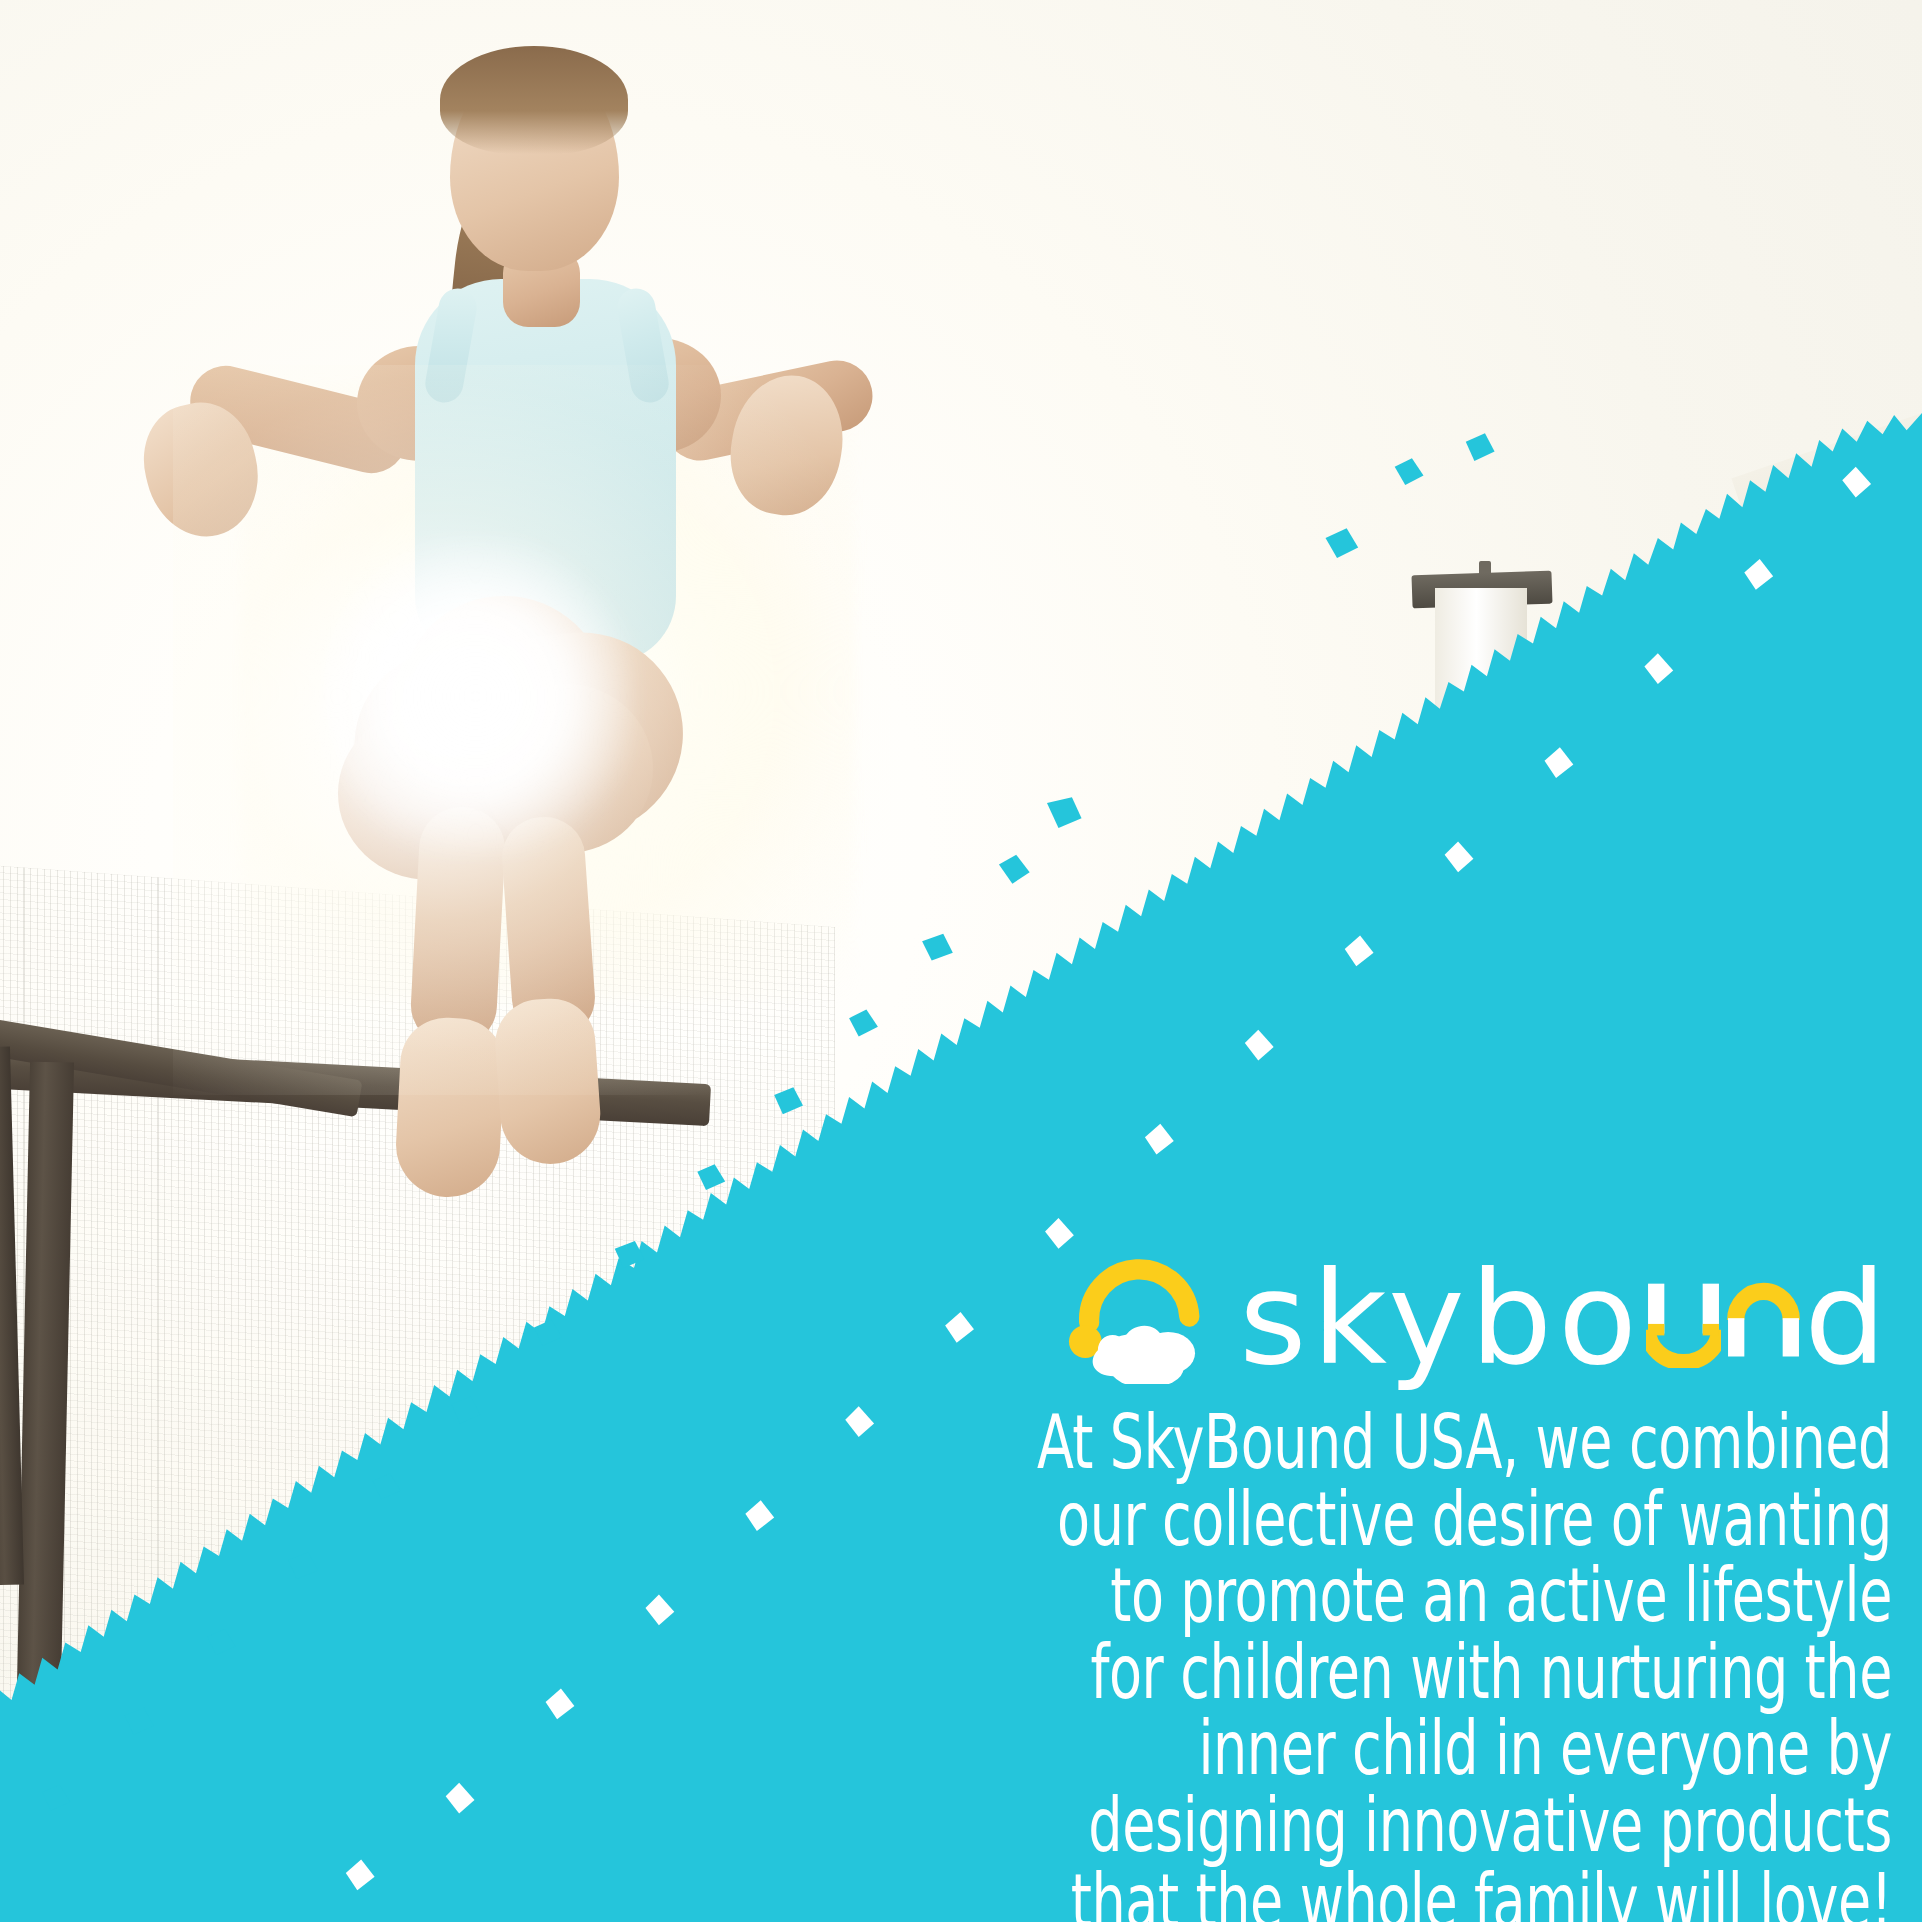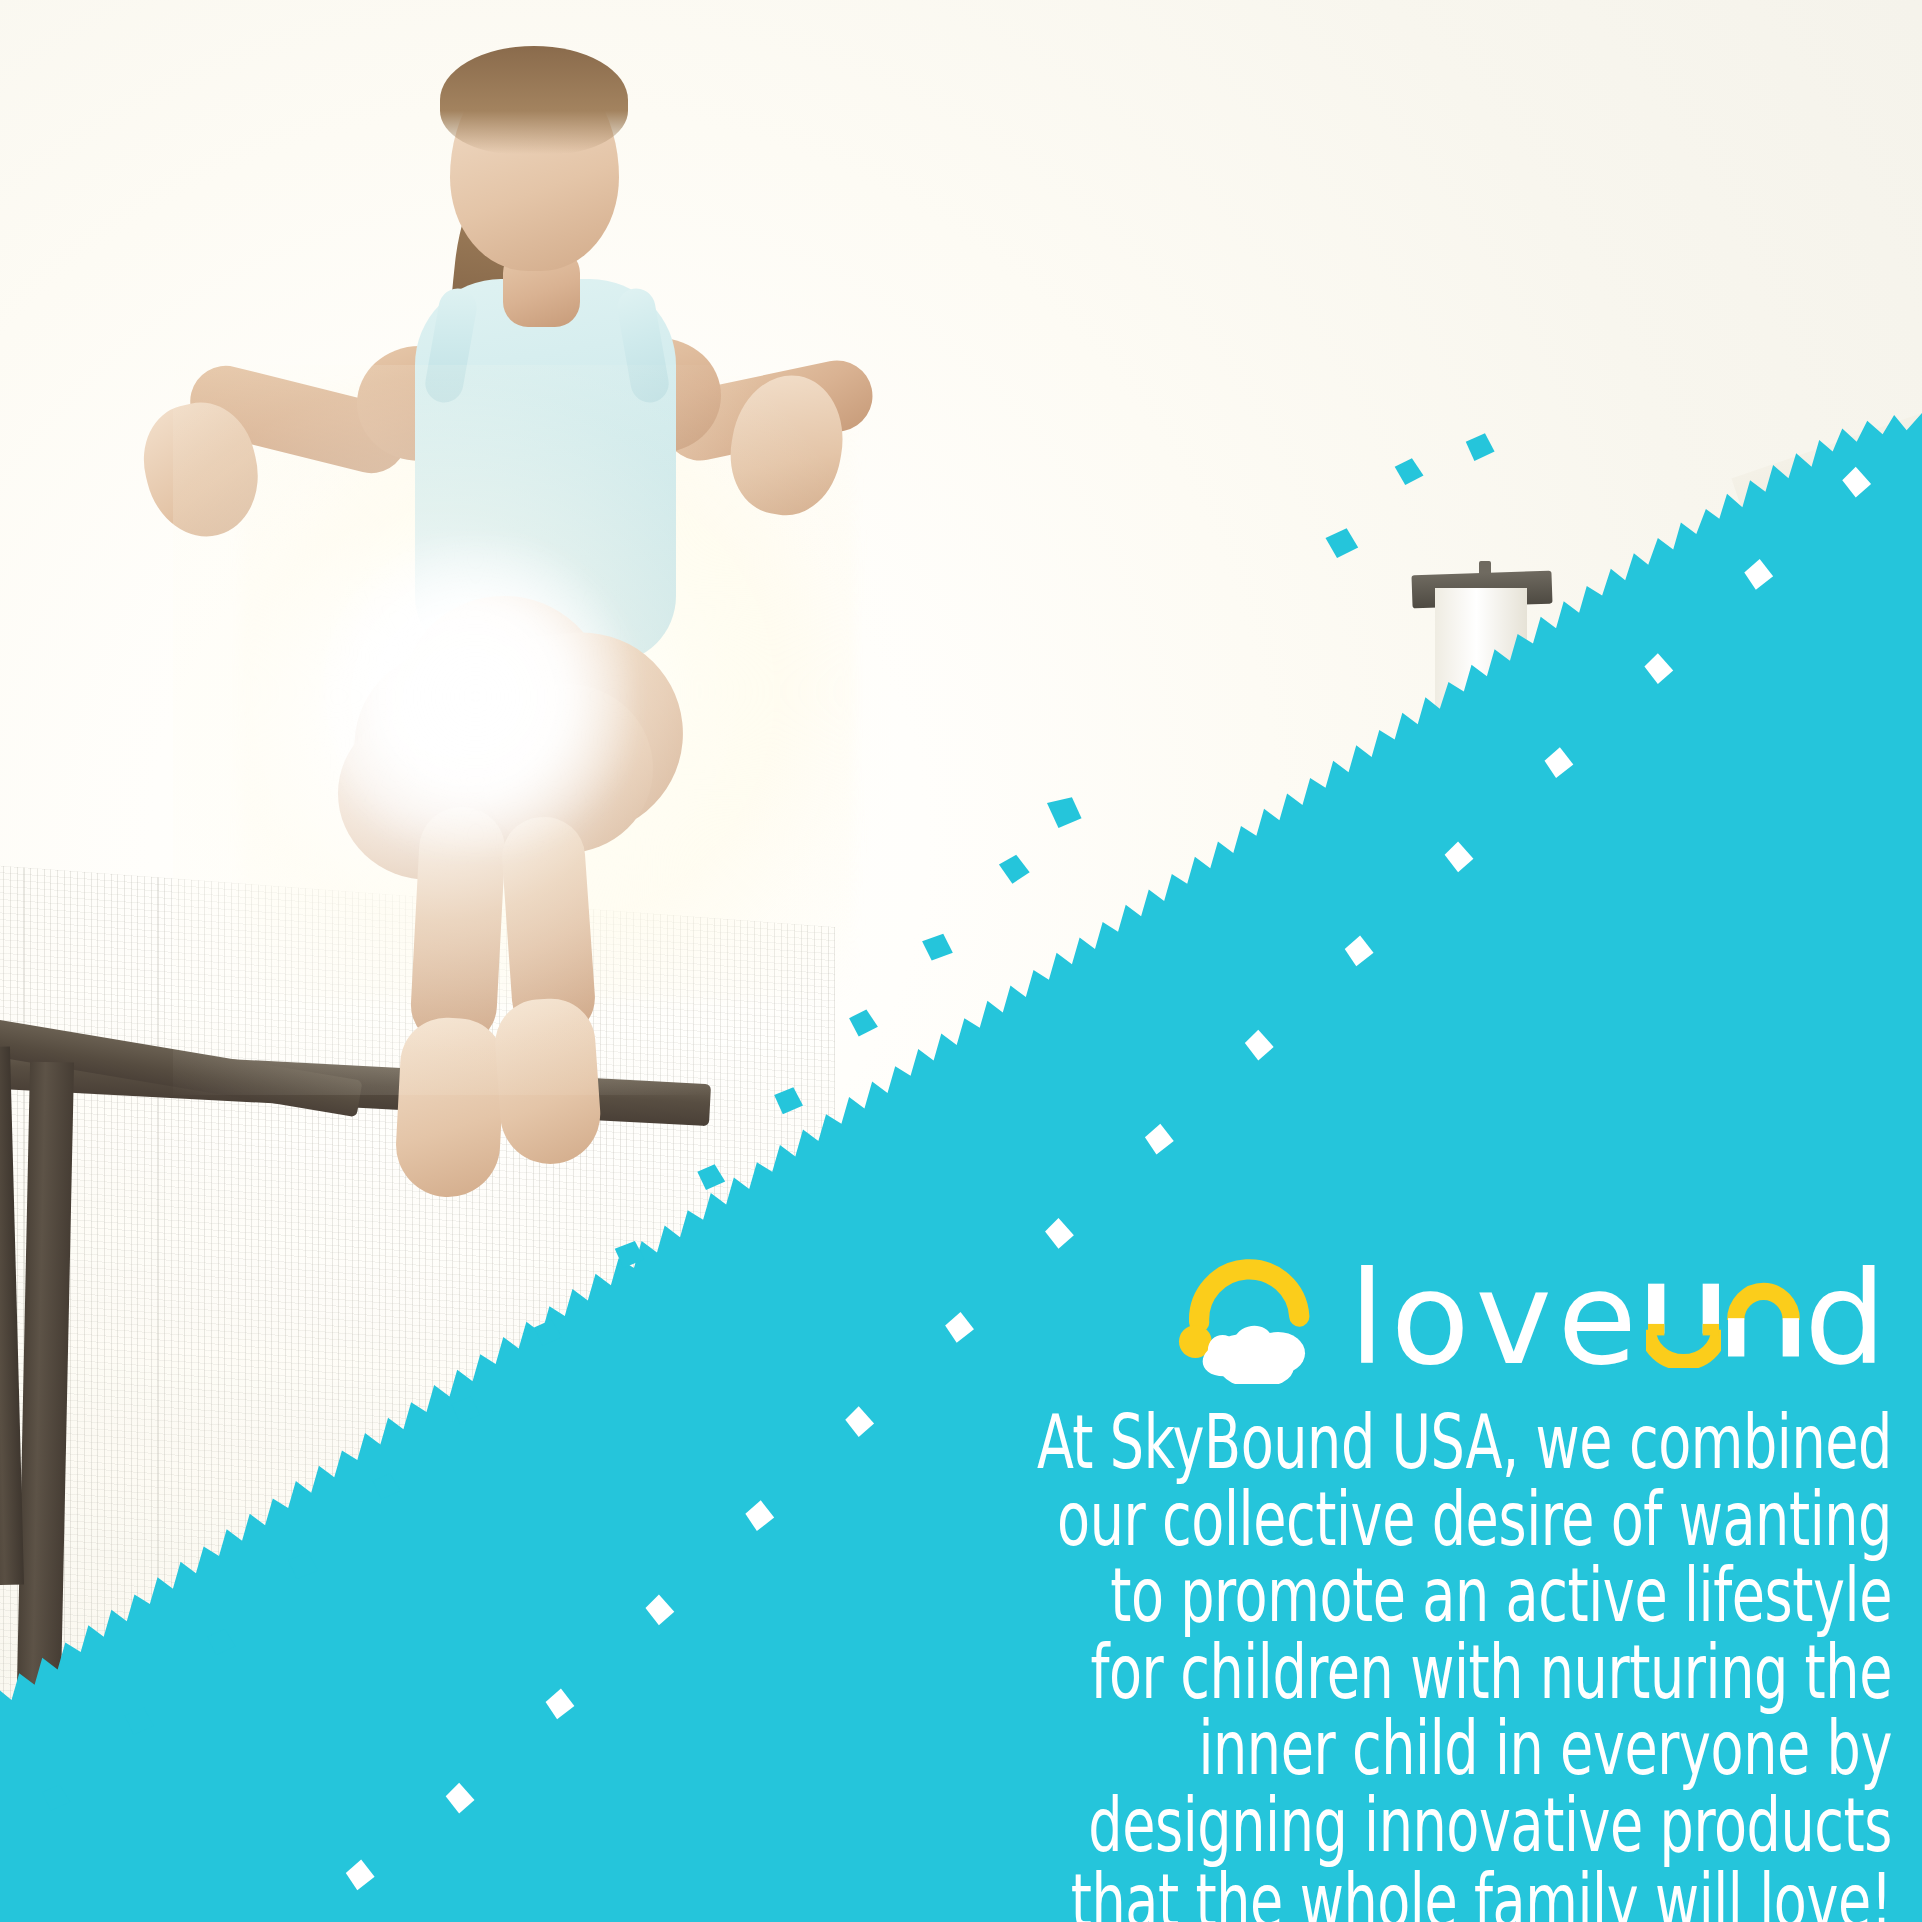--- a/index.html
+++ b/index.html
@@ -320,21 +320,21 @@
           <path d="M48,128 C26,128 20,112 31,101 C31,86 48,80 58,90
                    C64,72 92,70 98,88 C118,80 134,96 126,112
                    C122,124 108,130 94,130 Z" fill="#ffffff"></path>
           <ellipse cx="68" cy="108" rx="34" ry="24" fill="#ffffff"></ellipse>
           <ellipse cx="104" cy="104" rx="28" ry="22" fill="#ffffff"></ellipse>
           <ellipse cx="82" cy="120" rx="38" ry="20" fill="#ffffff"></ellipse>
         </svg>
       </span>
 
       <span class="wordmark">
-        <span class="ltr">love</span>
+        <span class="ltr">skybo</span>
         <span class="glyph-u">
           <svg viewBox="0 0 78 96">
             <rect x="2" y="8" width="17" height="52" fill="#ffffff"></rect>
             <rect x="59" y="8" width="17" height="52" fill="#ffffff"></rect>
             <path d="M2,56 A37,34 0 0 0 76,56" fill="none" stroke="#fbcd1b" stroke-width="17"></path>
             <rect x="2" y="50" width="17" height="12" fill="#fbcd1b"></rect>
             <rect x="59" y="50" width="17" height="12" fill="#fbcd1b"></rect>
           </svg>
         </span>
         <span class="glyph-n">

